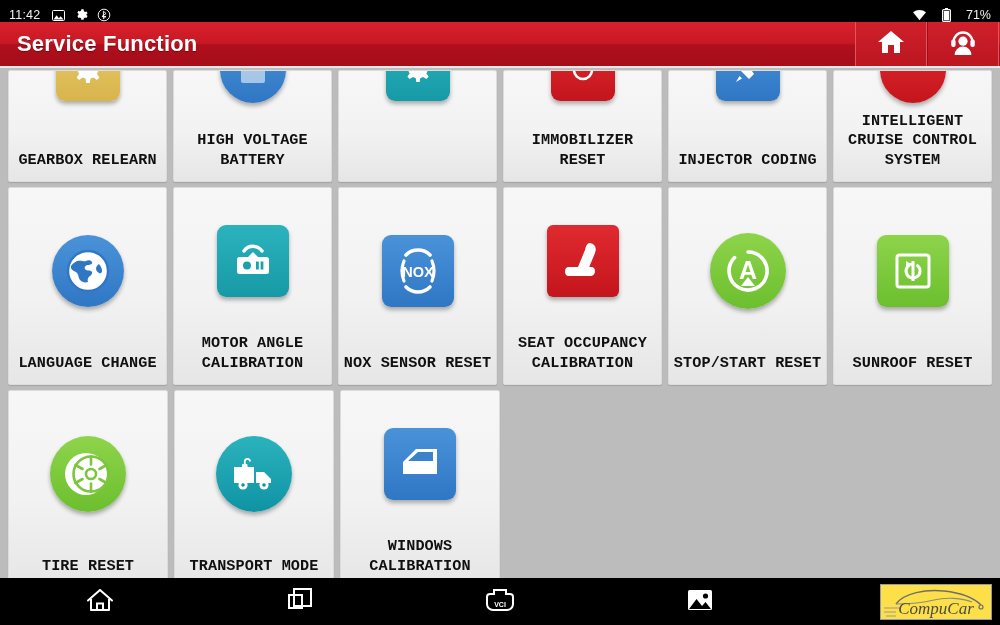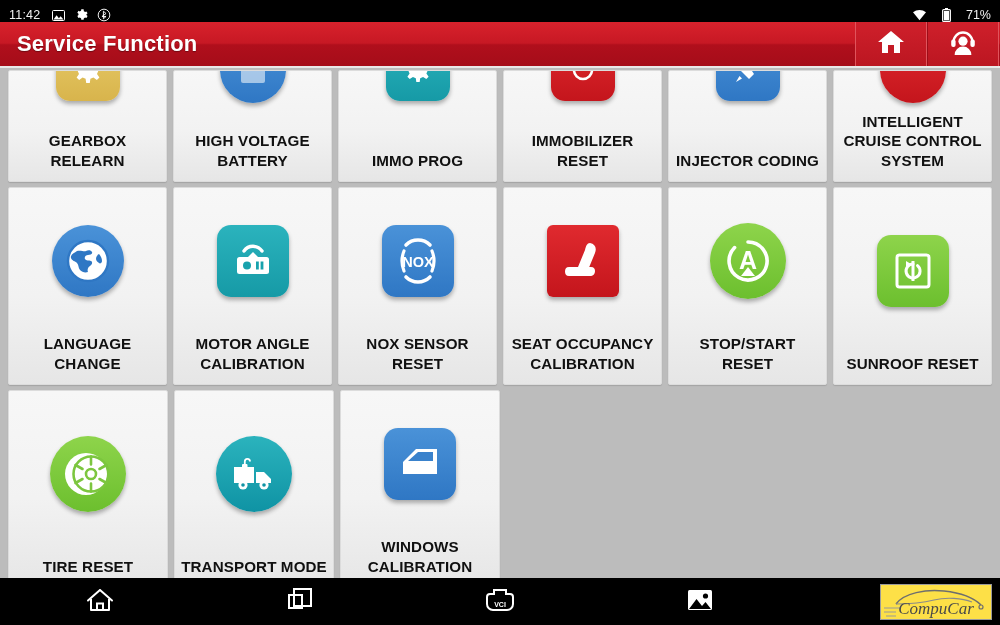--- a/index.html
+++ b/index.html
@@ -72,34 +72,34 @@
     justify-content:flex-end;
     cursor:pointer; overflow:hidden;
   }
   .tile-empty { background:transparent; border:none; box-shadow:none; cursor:default; }
   .tile-icon {
     flex: 1 1 auto; display:flex; align-items:center; justify-content:center;
     width:100%;
   }
   .row1 .tile-icon { align-items:flex-start; margin-top:-34px; }
   .tile-label {
-    font-family: Liberation Sans, sans-serif;
+    font-family: Liberation Mono, monospace;
     font-weight: bold;
     font-size: 15.2px;
     color:#101010;
     text-align:center;
     line-height: 1.28;
     padding: 0 3px 11px 3px;
     width:100%;
     letter-spacing: .1px;
   }
 
   
   .sq {
-    width:64px; height:64px; border-radius:14px;
+    width:64px; height:64px; border-radius:9px;
     display:flex; align-items:center; justify-content:center;
     box-shadow: 0 3px 4px rgba(0,0,0,.3);
     position:relative;
   }
   .cir {
     width:66px; height:66px; border-radius:50%;
     display:flex; align-items:center; justify-content:center;
     box-shadow: 0 3px 4px rgba(0,0,0,.3);
     position:relative;
   }
@@ -227,21 +227,20 @@
 
       <div class="tile">
         <div class="tile-icon">
           <div class="sq sq-teal">
             <svg width="42" height="42" viewBox="0 0 40 40">
                 <path fill="#fff" d="M20 13a6.8 6.8 0 100 13.6A6.8 6.8 0 0020 13zm0 3.9a2.9 2.9 0 110 5.8 2.9 2.9 0 010-5.8z"></path>
                 <path fill="#fff" d="M18.4 6.6h3.2l.5 3.7 2.7 1.2 3.1-2.1 2.2 2.2-2.1 3.1 1.2 2.7 3.7.5v3.2l-3.7.5-1.2 2.7 2.1 3.1-2.2 2.2-3.1-2.1-2.7 1.2-.5 3.7h-3.2l-.5-3.7-2.7-1.2-3.1 2.1-2.2-2.2 2.1-3.1-1.2-2.7-3.7-.5v-3.2l3.7-.5 1.2-2.7-2.1-3.1 2.2-2.2 3.1 2.1 2.7-1.2z"></path>
               </svg>
           </div>
         </div>
-        <div class="tile-label">IMMO PROG</div>
       </div>
 
       <div class="tile">
         <div class="tile-icon">
           <div class="sq sq-red">
             <svg width="42" height="42" viewBox="0 0 42 42">
                 <path d="M12 6 h18 v16 a9 9 0 0 1 -9 9 a9 9 0 0 1 -9 -9 Z" fill="none" stroke="#fff" stroke-width="2.6"></path>
                 <rect x="17" y="12" width="8" height="7" rx="1.2" fill="#fff"></rect>
                 <path d="M18.6 12 v-2 a2.4 2.4 0 0 1 4.8 0 v2" fill="none" stroke="#fff" stroke-width="1.6"></path>
               </svg>

